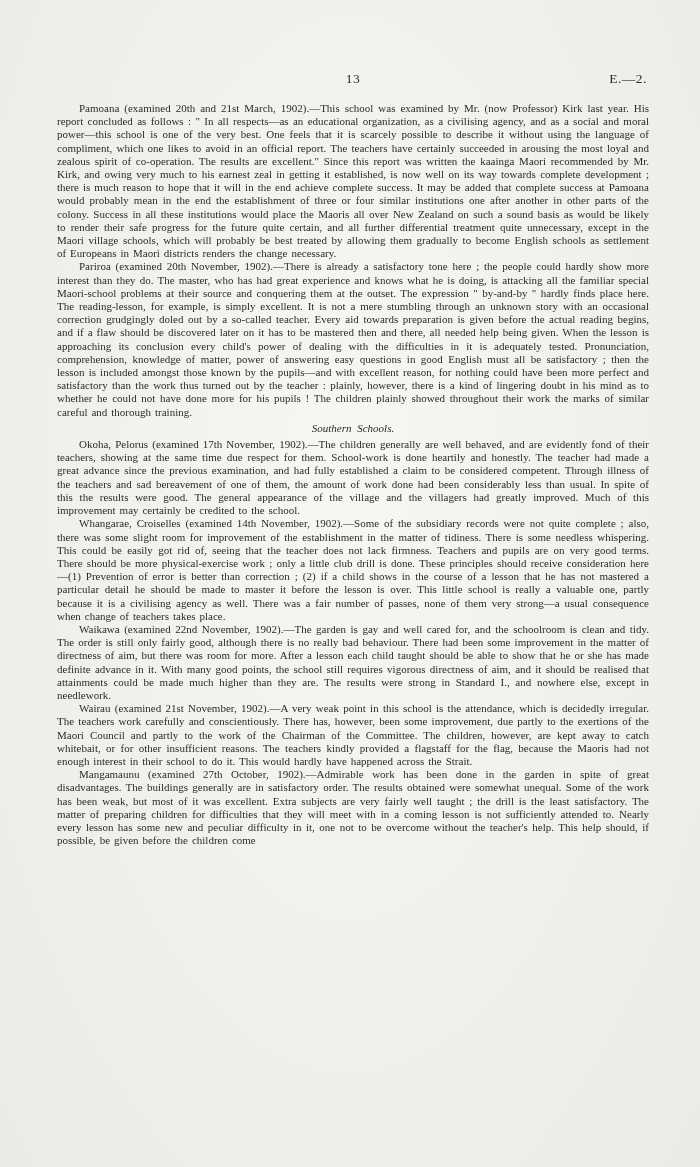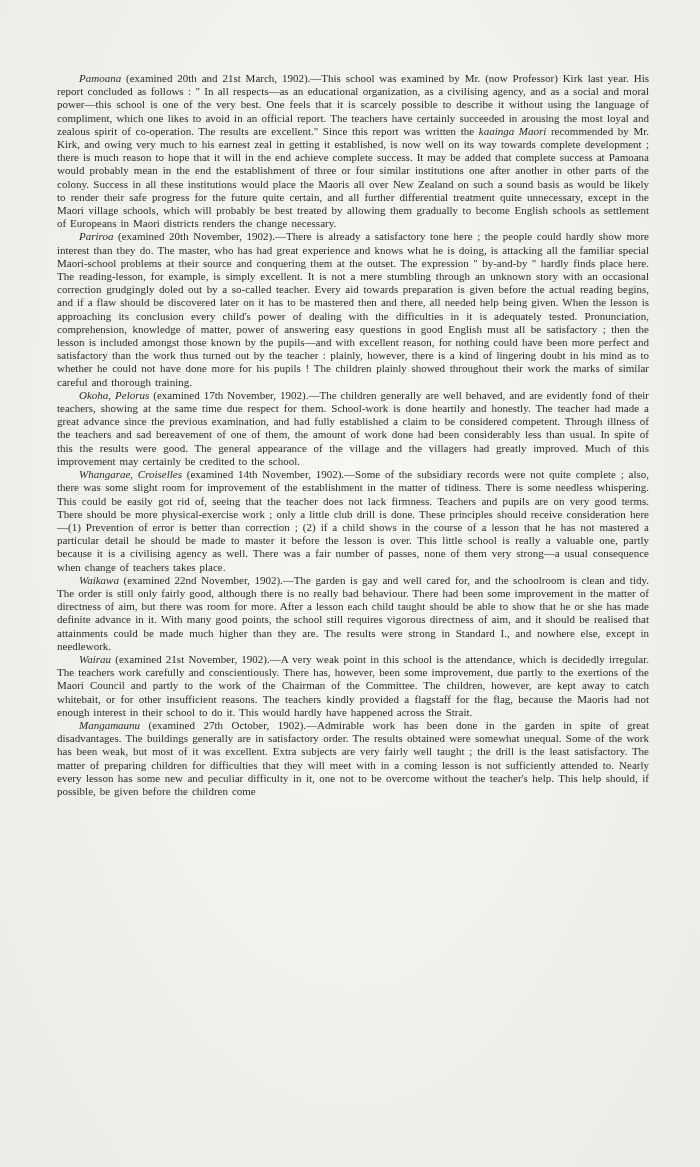--- a/index.html
+++ b/index.html
@@ -47,46 +47,49 @@
   }
   p.body-para {
     margin: 0;
     text-align: justify;
     word-spacing: 1.2px;
   }
   p.indented {
     text-indent: 22px;
   }
   .school-name {
-    font-style: italic;
   }
   .italic-term {
-    font-style: italic;
   }
   h3.section-heading {
     margin: 3px 0 3px 0;
     text-align: center;
     font-style: italic;
     font-weight: normal;
     font-size: 11px;
     word-spacing: 3px;
   }
 </style>
 </head>
 <body>
 
 <div class="page">
   <div class="text-block">
 
+    <div class="running-head">
+      <span class="page-number">13</span>
+      <span class="report-code">E.—2.</span>
+    </div>
 
 
     <p class="body-para indented"><span class="school-name">Pamoana</span><span> (examined 20th and 21st March, 1902).—This school was examined by Mr. (now Professor) Kirk last year.   His report concluded as follows : " In all respects—as an educational organization, as a civilising agency, and as a social and moral power—this school is one of the very best.   One feels that it is scarcely possible to describe it without using the language of compliment, which one likes to avoid in an official report.   The teachers have certainly succeeded in arousing the most loyal and zealous spirit of co-operation.   The results are excellent."   Since this report was written the </span><span class="italic-term">kaainga Maori</span><span> recommended by Mr. Kirk, and owing very much to his earnest zeal in getting it established, is now well on its way towards complete development ; there is much reason to hope that it will in the end achieve complete success.   It may be added that complete success at Pamoana would probably mean in the end the establishment of three or four similar institutions one after another in other parts of the colony.   Success in all these institutions would place the Maoris all over New Zealand on such a sound basis as would be likely to render their safe progress for the future quite certain, and all further differential treatment quite unnecessary, except in the Maori village schools, which will probably be best treated by allowing them gradually to become English schools as settlement of Europeans in Maori districts renders the change necessary.</span></p>
 
     <p class="body-para indented"><span class="school-name">Pariroa</span><span> (examined 20th November, 1902).—There is already a satisfactory tone here ; the people could hardly show more interest than they do.   The master, who has had great experience and knows what he is doing, is attacking all the familiar special Maori-school problems at their source and conquering them at the outset.   The expression " by-and-by " hardly finds place here. The reading-lesson, for example, is simply excellent.   It is not a mere stumbling through an unknown story with an occasional correction grudgingly doled out by a so-called teacher.   Every aid towards preparation is given before the actual reading begins, and if a flaw should be discovered later on it has to be mastered then and there, all needed help being given.   When the lesson is approaching its conclusion every child's power of dealing with the difficulties in it is adequately tested.   Pronunciation, comprehension, knowledge of matter, power of answering easy questions in good English must all be satisfactory ;  then the lesson is included amongst those known by the pupils—and with excellent reason, for nothing could have been more perfect and satisfactory than the work thus turned out by the teacher :  plainly, however, there is a kind of lingering doubt in his mind as to whether he could not have done more for his pupils !   The children plainly showed throughout their work the marks of similar careful and thorough training.</span></p>
 
+    <h3 class="section-heading">Southern Schools.</h3>
 
     <p class="body-para indented"><span class="school-name">Okoha, Pelorus</span><span> (examined 17th November, 1902).—The children generally are well behaved, and are evidently fond of their teachers, showing at the same time due respect for them.   School-work is done heartily and honestly.   The teacher had made a great advance since the previous examination, and had fully established a claim to be considered competent.   Through illness of the teachers and sad bereavement of one of them, the amount of work done had been considerably less than usual.   In spite of this the results were good.   The general appearance of the village and the villagers had greatly improved.   Much of this improvement may certainly be credited to the school.</span></p>
 
     <p class="body-para indented"><span class="school-name">Whangarae, Croiselles</span><span> (examined 14th November, 1902).—Some of the subsidiary records were not quite complete ;  also, there was some slight room for improvement of the establishment in the matter of tidiness.   There is some needless whispering.   This could be easily got rid of, seeing that the teacher does not lack firmness.   Teachers and pupils are on very good terms.   There should be more physical-exercise work ;  only a little club drill is done.   These principles should receive consideration here—(1) Prevention of error is better than correction ;  (2) if a child shows in the course of a lesson that he has not mastered a particular detail he should be made to master it before the lesson is over.   This little school is really a valuable one, partly because it is a civilising agency as well.   There was a fair number of passes, none of them very strong—a usual consequence when change of teachers takes place.</span></p>
 
     <p class="body-para indented"><span class="school-name">Waikawa</span><span> (examined 22nd November, 1902).—The garden is gay and well cared for, and the schoolroom is clean and tidy.   The order is still only fairly good, although there is no really bad behaviour.   There had been some improvement in the matter of directness of aim, but there was room for more.   After a lesson each child taught should be able to show that he or she has made definite advance in it.   With many good points, the school still requires vigorous directness of aim, and it should be realised that attainments could be made much higher than they are.   The results were strong in Standard I., and nowhere else, except in needlework.</span></p>
 
     <p class="body-para indented"><span class="school-name">Wairau</span><span> (examined 21st November, 1902).—A very weak point in this school is the attendance, which is decidedly irregular.   The teachers work carefully and conscientiously.   There has, however, been some improvement, due partly to the exertions of the Maori Council and partly to the work of the Chairman of the Committee.   The children, however, are kept away to catch whitebait, or for other insufficient reasons.   The teachers kindly provided a flagstaff for the flag, because the Maoris had not enough interest in their school to do it.   This would hardly have happened across the Strait.</span></p>
 
     <p class="body-para indented"><span class="school-name">Mangamaunu</span><span> (examined 27th October, 1902).—Admirable work has been done in the garden in spite of great disadvantages.   The buildings generally are in satisfactory order.   The results obtained were somewhat unequal.   Some of the work has been weak, but most of it was excellent. Extra subjects are very fairly well taught ;  the drill is the least satisfactory.   The matter of preparing children for difficulties that they will meet with in a coming lesson is not sufficiently attended to.   Nearly every lesson has some new and peculiar difficulty in it, one not to be overcome without the teacher's help.   This help should, if possible, be given before the children come</span></p>

